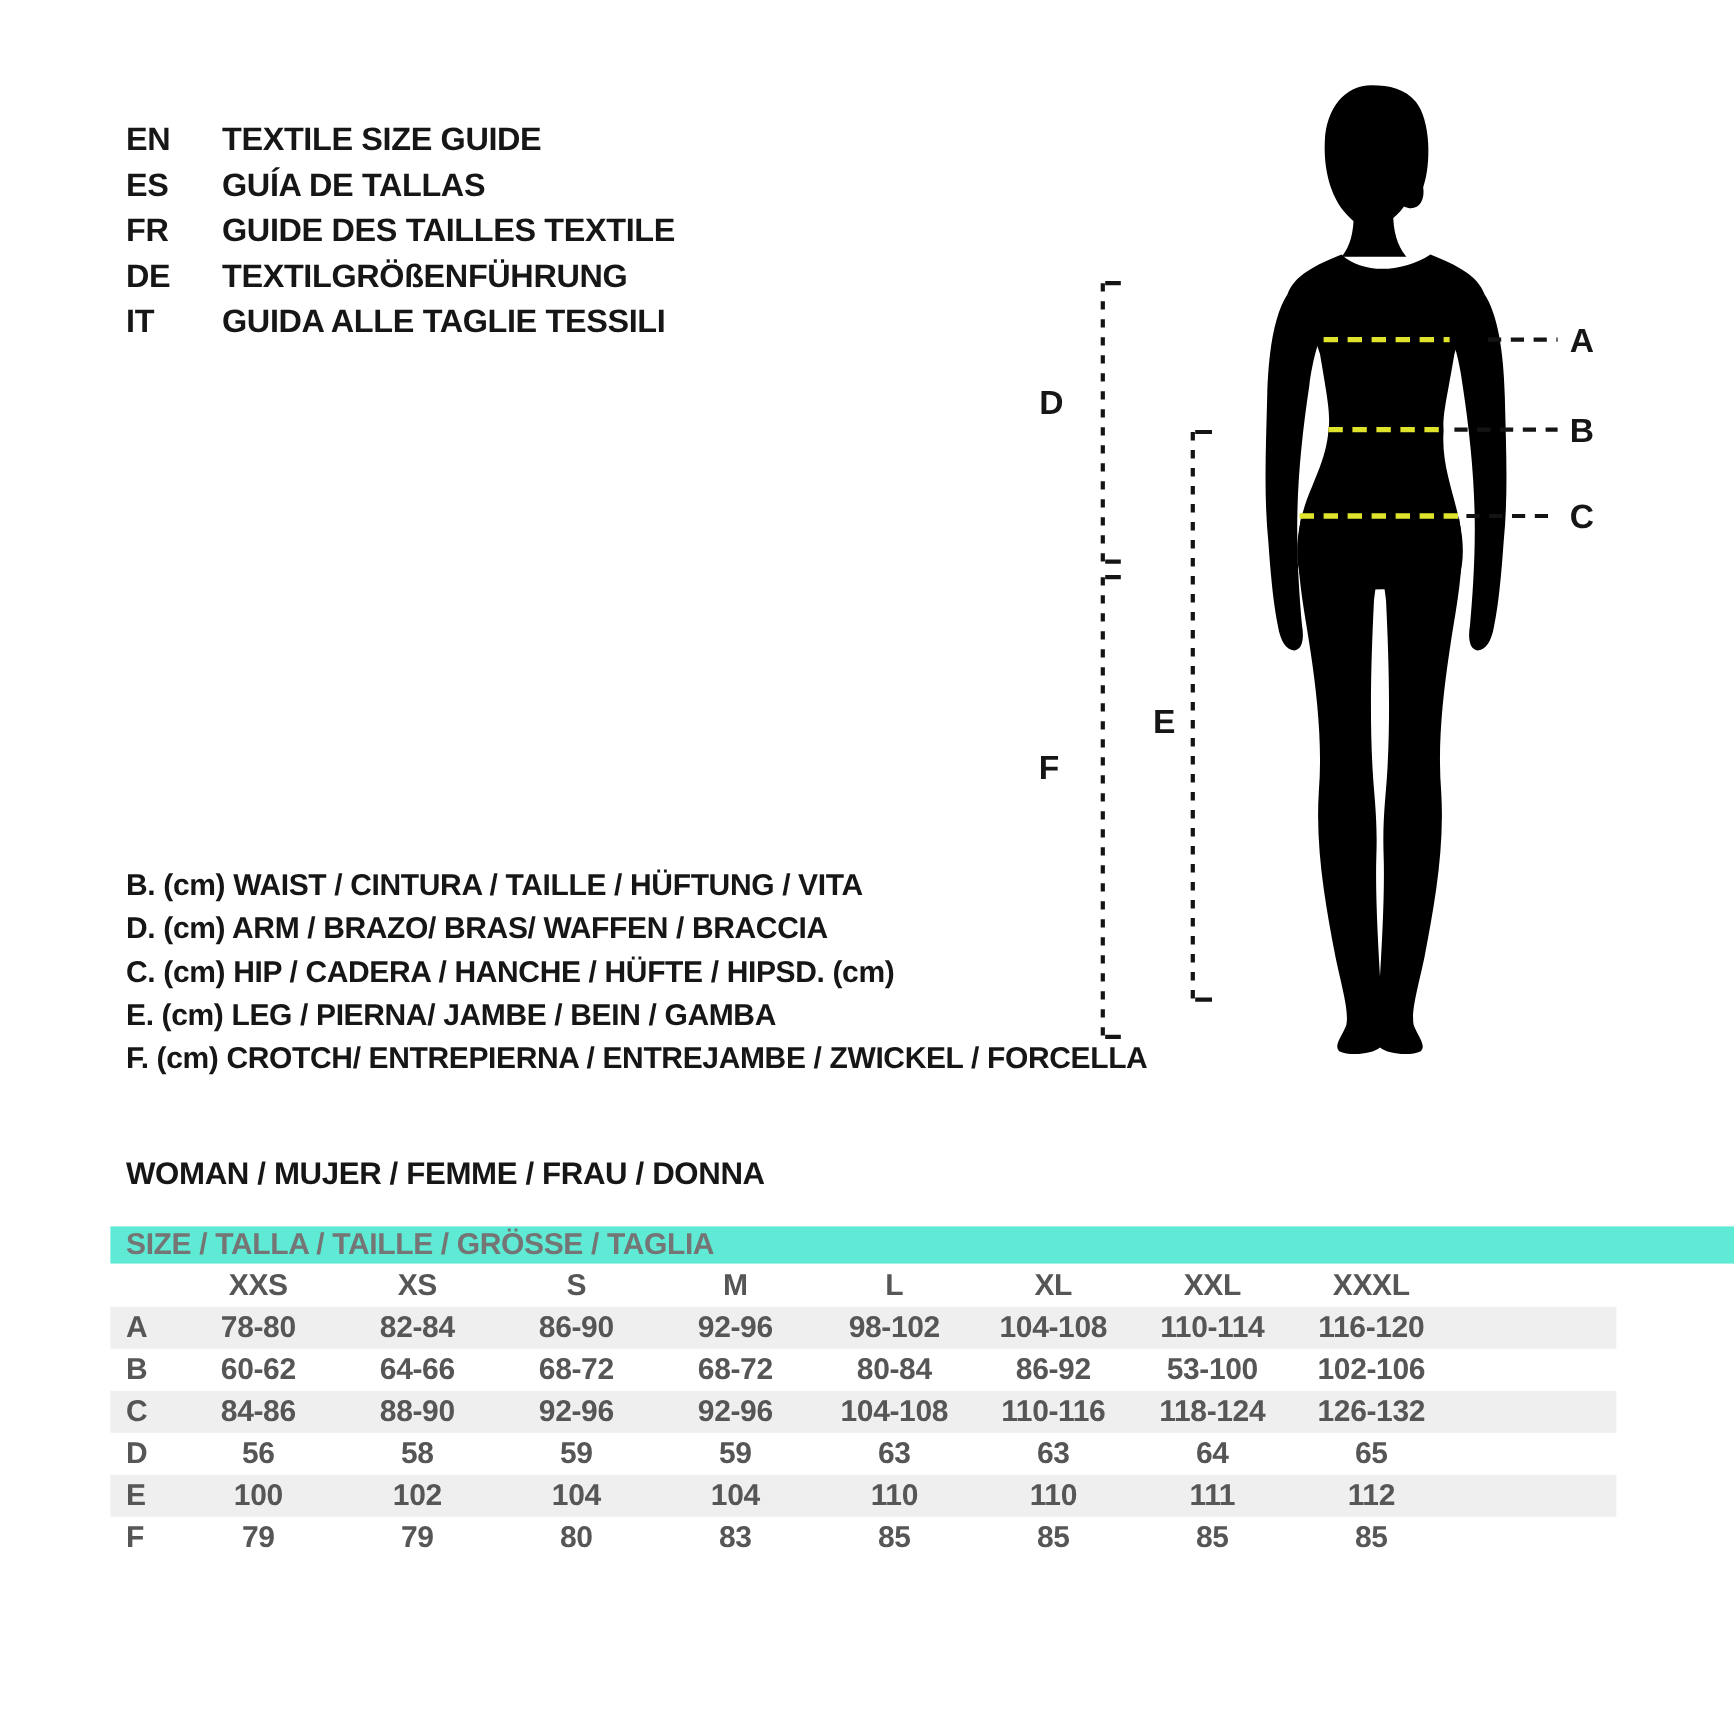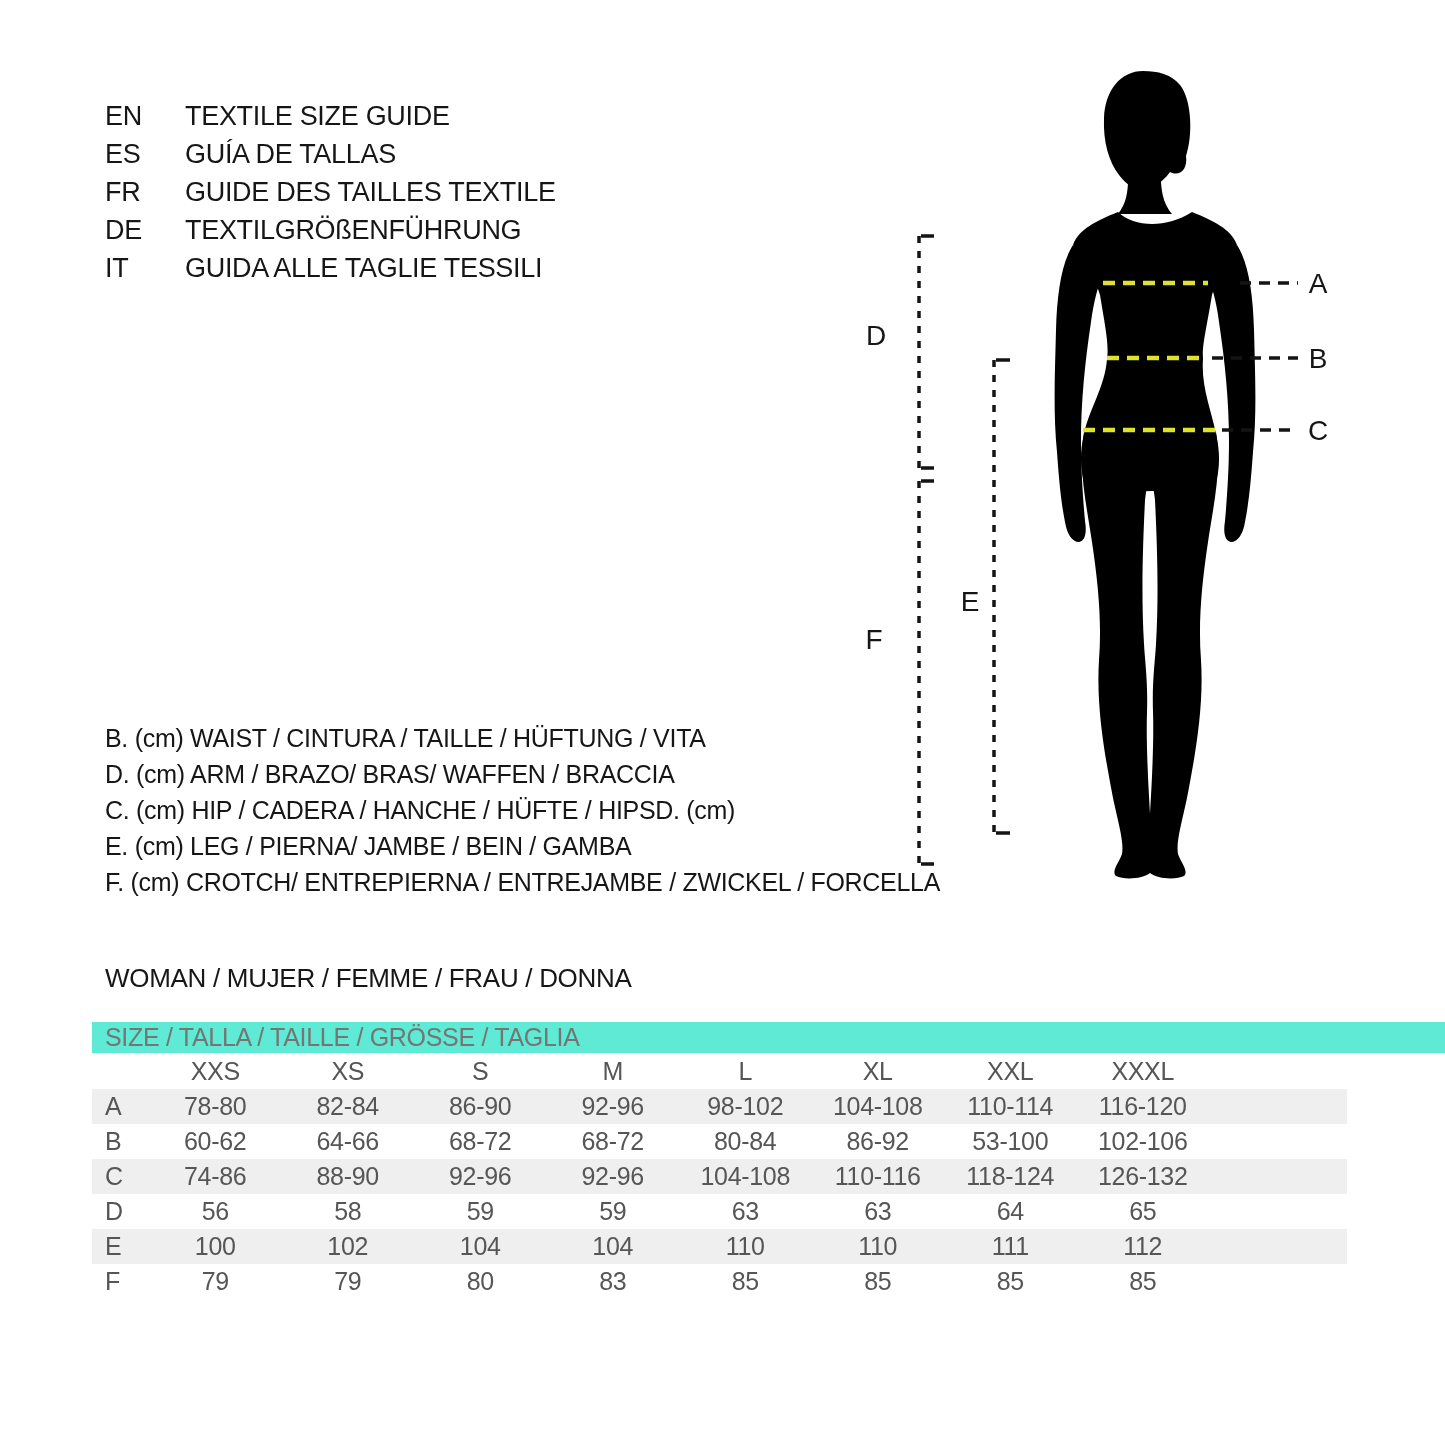--- a/index.html
+++ b/index.html
@@ -1,17 +1,17 @@
 <!DOCTYPE html>
 <html><head>
 <meta charset="utf-8">
 <style>
   html,body{margin:0;padding:0;background:#fff;}
   .page{position:relative;width:1445px;height:1444px;background:#ffffff;overflow:hidden;
-        font-family:"Liberation Sans", sans-serif;color:#161616;letter-spacing:-0.3px;}
+        font-family:"Liberation Sans", sans-serif;color:#161616;letter-spacing:-0.3px;font-weight:bold;}
 
   
   .lang-block{position:absolute;left:105px;top:97px;}
   .lang-row{height:38px;line-height:38px;font-size:27px;white-space:nowrap;}
   .lang-code{display:inline-block;width:80px;}
   .lang-title{display:inline-block;}
 
   
   .meas-block{position:absolute;left:105px;top:720px;}
   .meas-line{height:36px;line-height:36px;font-size:25px;white-space:nowrap;}
@@ -147,21 +147,21 @@
       <div class="tcell">68-72</div>
       <div class="tcell">80-84</div>
       <div class="tcell">86-92</div>
       <div class="tcell">53-100</div>
       <div class="tcell">102-106</div>
       <div class="tcell"></div>
     </div>
 
     <div class="trow stripe">
       <div class="tcell tletter">C</div>
-      <div class="tcell">74-86</div>
+      <div class="tcell">84-86</div>
       <div class="tcell">88-90</div>
       <div class="tcell">92-96</div>
       <div class="tcell">92-96</div>
       <div class="tcell">104-108</div>
       <div class="tcell">110-116</div>
       <div class="tcell">118-124</div>
       <div class="tcell">126-132</div>
       <div class="tcell"></div>
     </div>
 

